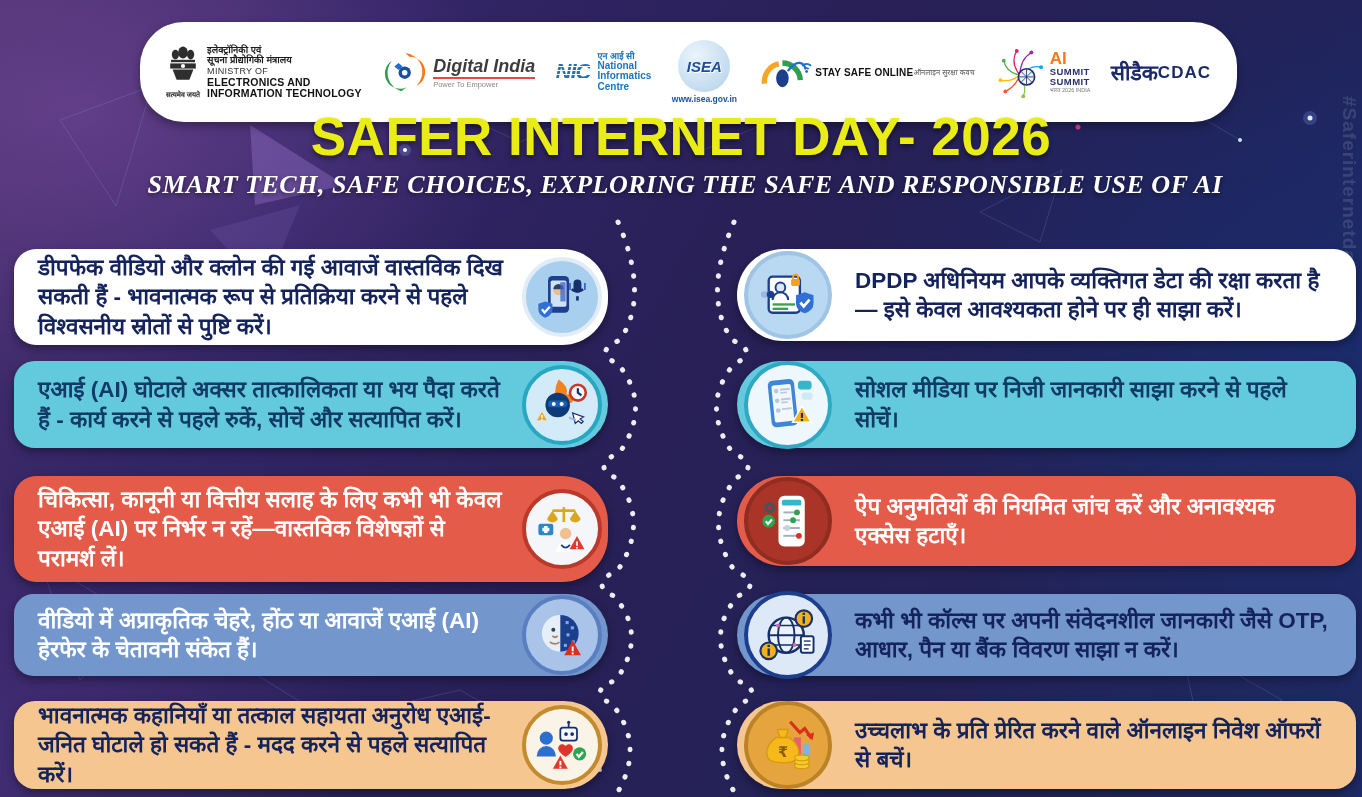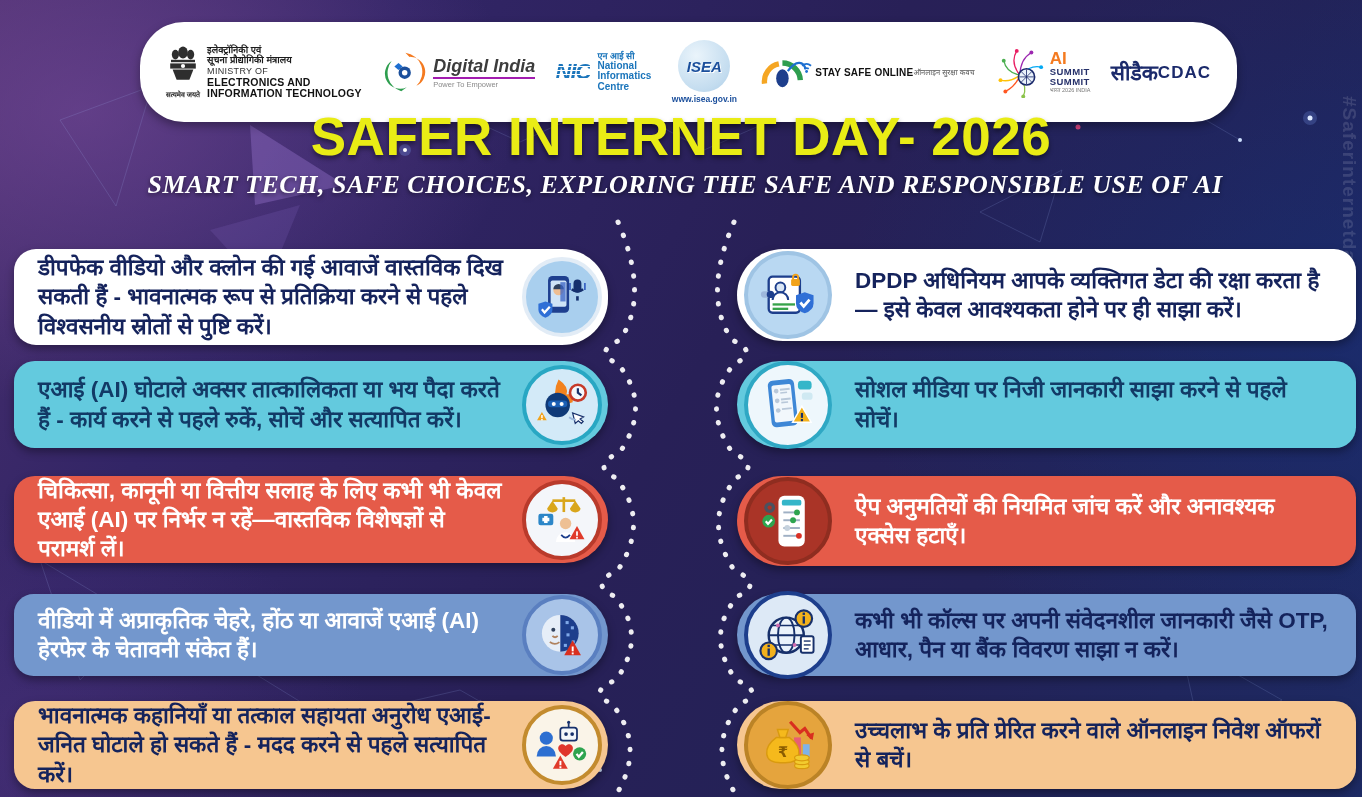--- a/index.html
+++ b/index.html
@@ -20,21 +20,21 @@
     padding:0 26px;box-sizing:border-box;box-shadow:0 4px 10px rgba(0,0,0,.35);
   }
   .logo{display:flex;align-items:center;gap:7px;flex:0 0 auto;}
   .meity-col{display:flex;flex-direction:column;align-items:center;}
   .meity-motto{font-size:7px;color:#222;font-weight:700;margin-top:1px;}
   .meity-text{line-height:1.08;}
   .meity-text .hn{font-size:9.5px;color:#1c1c1c;font-weight:700;}
   .meity-text .en1{font-size:9px;color:#333;margin-top:2px;letter-spacing:.3px;}
   .meity-text .en2{font-size:10.5px;color:#111;font-weight:700;letter-spacing:.2px;}
   .di-text .t{font-size:18px;font-weight:800;font-style:italic;color:#3c3c3c;}
-  .di-text .s{font-size:7.5px;color:#8a8a8a;border-top:2px solid #a21caf;padding-top:1px;}
+  .di-text .s{font-size:7.5px;color:#8a8a8a;border-top:2px solid #ef4444;padding-top:1px;}
   .nic-abbr{font-size:22px;font-weight:700;font-style:italic;color:#1b75bb;letter-spacing:-1px;
     background:repeating-linear-gradient(180deg,#1b75bb 0 2.6px,#ffffff 2.6px 4px);
     -webkit-background-clip:text;background-clip:text;-webkit-text-fill-color:transparent;}
   .nic-text{line-height:1.05;}
   .nic-text .hn{font-size:9px;color:#1b75bb;font-weight:700;}
   .nic-text .en{font-size:10px;color:#1b75bb;font-weight:800;}
   .isea{display:flex;flex-direction:column;align-items:center;}
   .isea-globe{width:52px;height:52px;border-radius:50%;
     background:radial-gradient(circle at 35% 30%,#eaf4fb,#c3dcef 70%,#a9cbe6);
     display:flex;align-items:center;justify-content:center;position:relative;}
@@ -284,21 +284,21 @@
         <path d="M50 14 v5 l4 3" stroke="#17306b" stroke-width="2.5" fill="none"></path>
         <path d="M9 41 l5.5 9.5 h-11 z" fill="#f2a31b"></path>
         <rect x="8.2" y="44.5" width="1.7" height="3.6" fill="#fff"></rect>
           <rect x="8.2" y="49" width="1.7" height="1.7" fill="#fff"></rect>
         <path d="M44 42 l3 12 3.5 -3 3.5 3 2 -2 -3.5 -3 4 -2.5 z" fill="#fff" stroke="#17306b" stroke-width="1.4"></path>
         <path d="M40 47 a12 12 0 0 0 8 3" stroke="#9db8dc" stroke-width="2" fill="none"></path>
       </svg>
     </div>
   </div>
 
-  <div class="card left" style="top: 476px; height: 87px; background: rgb(229, 91, 73); color: rgb(255, 255, 255);">
+  <div class="card left" style="top: 476px; height: 106px; background: rgb(229, 91, 73); color: rgb(255, 255, 255);">
     <div class="card-text">चिकित्सा, कानूनी या वित्तीय सलाह के लिए कभी भी केवल एआई (AI) पर निर्भर न रहें—वास्तविक विशेषज्ञों से परामर्श लें।</div>
     <div class="icon-wrap" style="background: rgb(244, 246, 250); border-color: rgb(185, 58, 43);">
       <svg viewBox="0 0 64 64">
         <line x1="34" y1="7" x2="34" y2="24" stroke="#d9a61c" stroke-width="3"></line>
         <line x1="21" y1="11" x2="47" y2="11" stroke="#d9a61c" stroke-width="3"></line>
         <path d="M15 20 a6 4.5 0 0 0 12 0 l-6 -9 z" fill="#d9a61c"></path>
         <path d="M41 20 a6 4.5 0 0 0 12 0 l-6 -9 z" fill="#d9a61c"></path>
         <rect x="5" y="26" width="17" height="13" rx="2.5" fill="#2c86c8"></rect>
         <rect x="11.5" y="28.5" width="4" height="8" fill="#fff"></rect>
           <rect x="9.5" y="30.5" width="8" height="4" fill="#fff"></rect>

